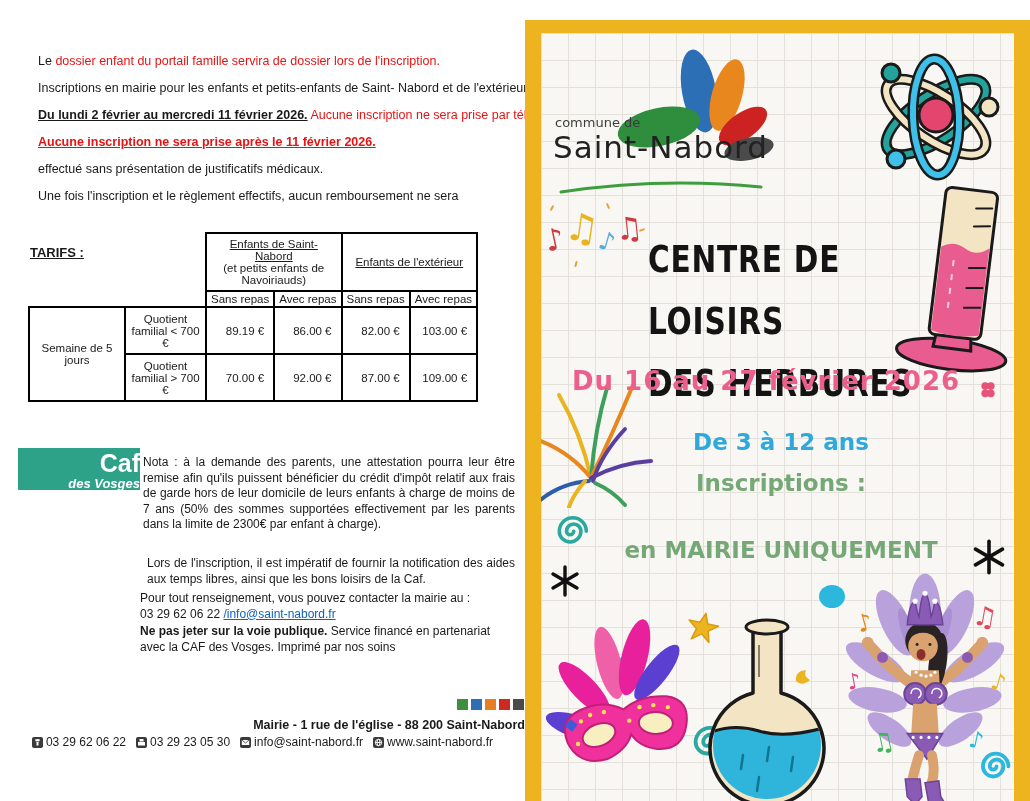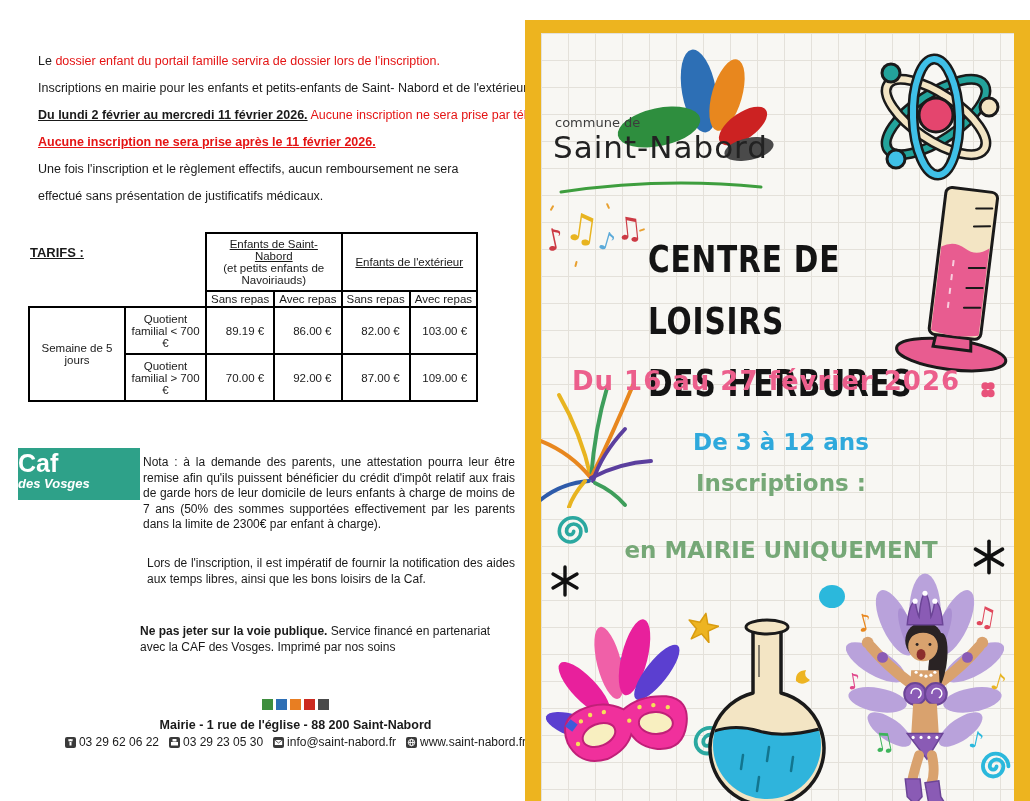--- a/index.html
+++ b/index.html
@@ -15,27 +15,27 @@
   table.tarifs{position:absolute;left:28px;top:232px;border-collapse:collapse;font-size:11.5px;table-layout:fixed;}
   table.tarifs td,table.tarifs th{border:2px solid #000;padding:1px 4px;text-align:center;vertical-align:middle;font-weight:normal;}
   table.tarifs .nb{border:none;}
   table.tarifs .money{text-align:right;padding-right:9px;}
   .u{text-decoration:underline;}
   .c1{width:88px}.c2{width:72px}.c3{width:71px}.c5{width:71px}
   
   .caf{position:absolute;left:18px;top:448px;width:122px;height:174px;}
   .caf-blue{background:#1f63a8;height:122px;position:relative;text-align:center;}
   .caf-blue .txt{position:absolute;bottom:4px;width:100%;color:#fff;font-weight:bold;font-style:italic;font-size:13.5px;line-height:15px;letter-spacing:.3px;}
-  .caf-green{background:#2ea189;height:52px;color:#fff;text-align:left;line-height:1;}
+  .caf-green{background:#2ea189;height:42px;color:#fff;text-align:right;line-height:1;}
   .caf-green .big{font-size:25px;font-weight:bold;padding-top:3px;}
   .caf-green .small{font-size:13px;font-weight:bold;font-style:italic;margin-top:1px;}
   .para{position:absolute;font-size:12px;line-height:15.5px;text-align:justify;}
   .link{color:#0b61c4;text-decoration:underline;}
   
-  .foot{position:absolute;left:0;top:696px;width:525px;text-align:center;padding-left:33px;}
+  .foot{position:absolute;left:0;top:696px;width:525px;text-align:right;}
   .foot .sqs span{display:inline-block;width:11px;height:11px;margin:0 1.5px;}
   .sq1{background:#3e8e3e}.sq2{background:#2d6fb5}.sq3{background:#e87e22}.sq4{background:#cc2a20}.sq5{background:#4a4a4a}
   .foot .addr{font-size:12.5px;font-weight:bold;margin-top:4px;}
   .foot .line{font-size:12px;margin-top:3px;display:flex;justify-content:center;gap:10px;align-items:center;}
   .foot .item{display:inline-flex;align-items:center;gap:3px;}
   
   .flyer{position:absolute;left:525px;top:0;width:505px;height:801px;background:#edb41f;box-sizing:border-box;padding:13px 16px 14px 16px;margin-top:20px;}
   .flyer-inner{position:relative;width:473px;height:774px;background:#f8f7f3;overflow:hidden;
       background-image:linear-gradient(#e4e1da 1px, transparent 1px),linear-gradient(90deg,#e4e1da 1px, transparent 1px);
       background-size:27px 27px;font-family:"DejaVu Sans", sans-serif;}
@@ -53,22 +53,22 @@
 </head>
 <body>
 
 <div class="canvas">
 
   <div class="intro">
     <p><span>Le </span><span class="red">dossier enfant du portail famille servira de dossier lors de l'inscription.</span></p>
     <p><span>Inscriptions en mairie pour les enfants et petits-enfants de Saint- Nabord et de l'extérieur</span></p>
     <p><span class="bu">Du lundi 2 février au mercredi 11 février 2026.</span><span class="red"> Aucune inscription ne sera prise par téléphone.</span></p>
     <p><span class="red bu">Aucune inscription ne sera prise après le 11 février 2026.</span></p>
+    <p><span>effectué sans présentation de justificatifs médicaux.</span></p>
     <p><span>Une fois l'inscription et le règlement effectifs, aucun remboursement ne sera</span></p>
-    <p><span>effectué sans présentation de justificatifs médicaux.</span></p>
   </div>
 
   <div class="tarifs-label">TARIFS :</div>
 
   <table class="tarifs">
     <tbody>
         <tr>
       <td class="nb c1"></td>
       <td class="nb c2"></td>
       <th class="c3" colspan="2" style="height:54px">
@@ -107,20 +107,24 @@
 
   <div class="caf">
     <div class="caf-green">
       <div class="big">Caf</div>
       <div class="small">des Vosges</div>
     </div>
   </div>
 
   <div class="para" style="left:143px;top:455px;width:372px;">Nota : à la demande des parents, une attestation pourra leur être remise afin qu'ils puissent bénéficier du crédit d'impôt relatif aux frais de garde hors de leur domicile de leurs enfants à charge de moins de 7 ans (50% des sommes supportées effectivement par les parents dans la limite de 2300€ par enfant à charge).</div>
   <div class="para" style="left:147px;top:556px;width:368px;">Lors de l'inscription, il est impératif de fournir la notification des aides aux temps libres, ainsi que les bons loisirs de la Caf.</div>
+  <div class="para" style="left:140px;top:591px;width:375px;text-align:left;">
+    <span>Pour tout renseignement, vous pouvez contacter la mairie au :</span><br>
+    <span>03 29 62 06 22 </span><a class="link">/info@saint-nabord.fr</a>
+  </div>
   <div class="para" style="left:140px;top:624px;width:376px;text-align:left;">
     <span class="bold">Ne pas jeter sur la voie publique.</span><span> Service financé en partenariat avec la CAF des Vosges. Imprimé par nos soins</span>
   </div>
 
   <div class="foot">
     <div class="sqs">
       <span class="sq1"></span><span class="sq2"></span><span class="sq3"></span><span class="sq4"></span><span class="sq5"></span>
     </div>
     <div class="addr">Mairie - 1 rue de l'église - 88 200 Saint-Nabord</div>
     <div class="line">

